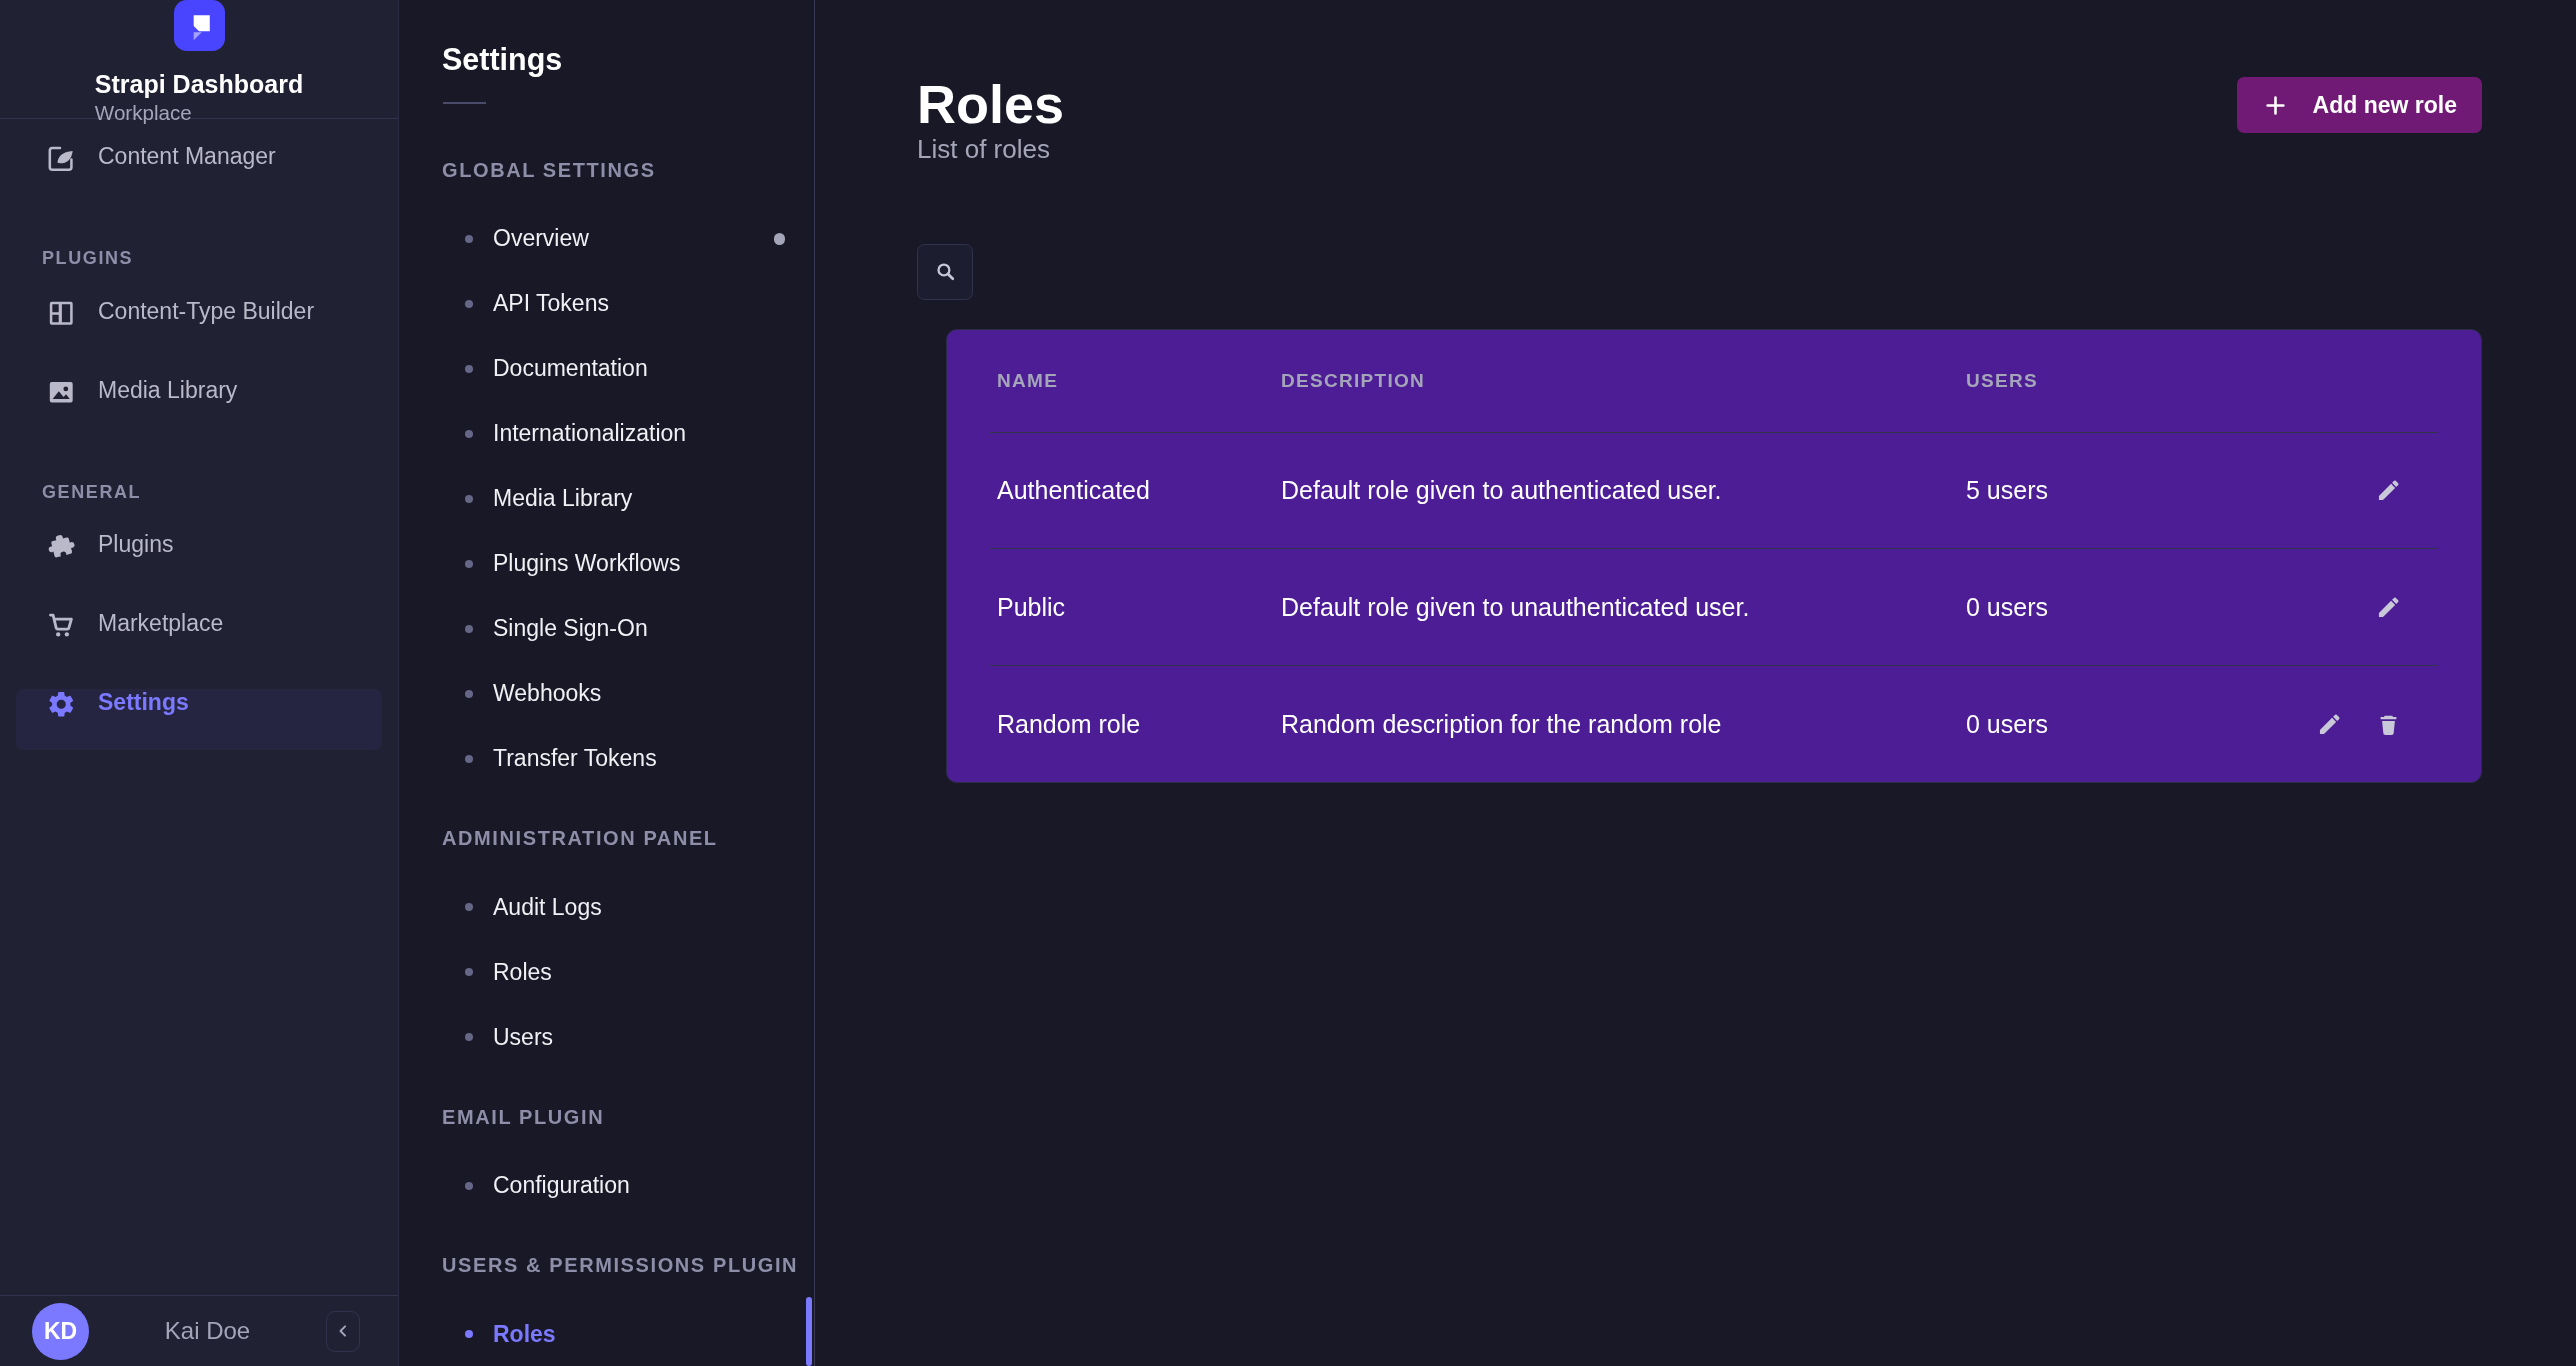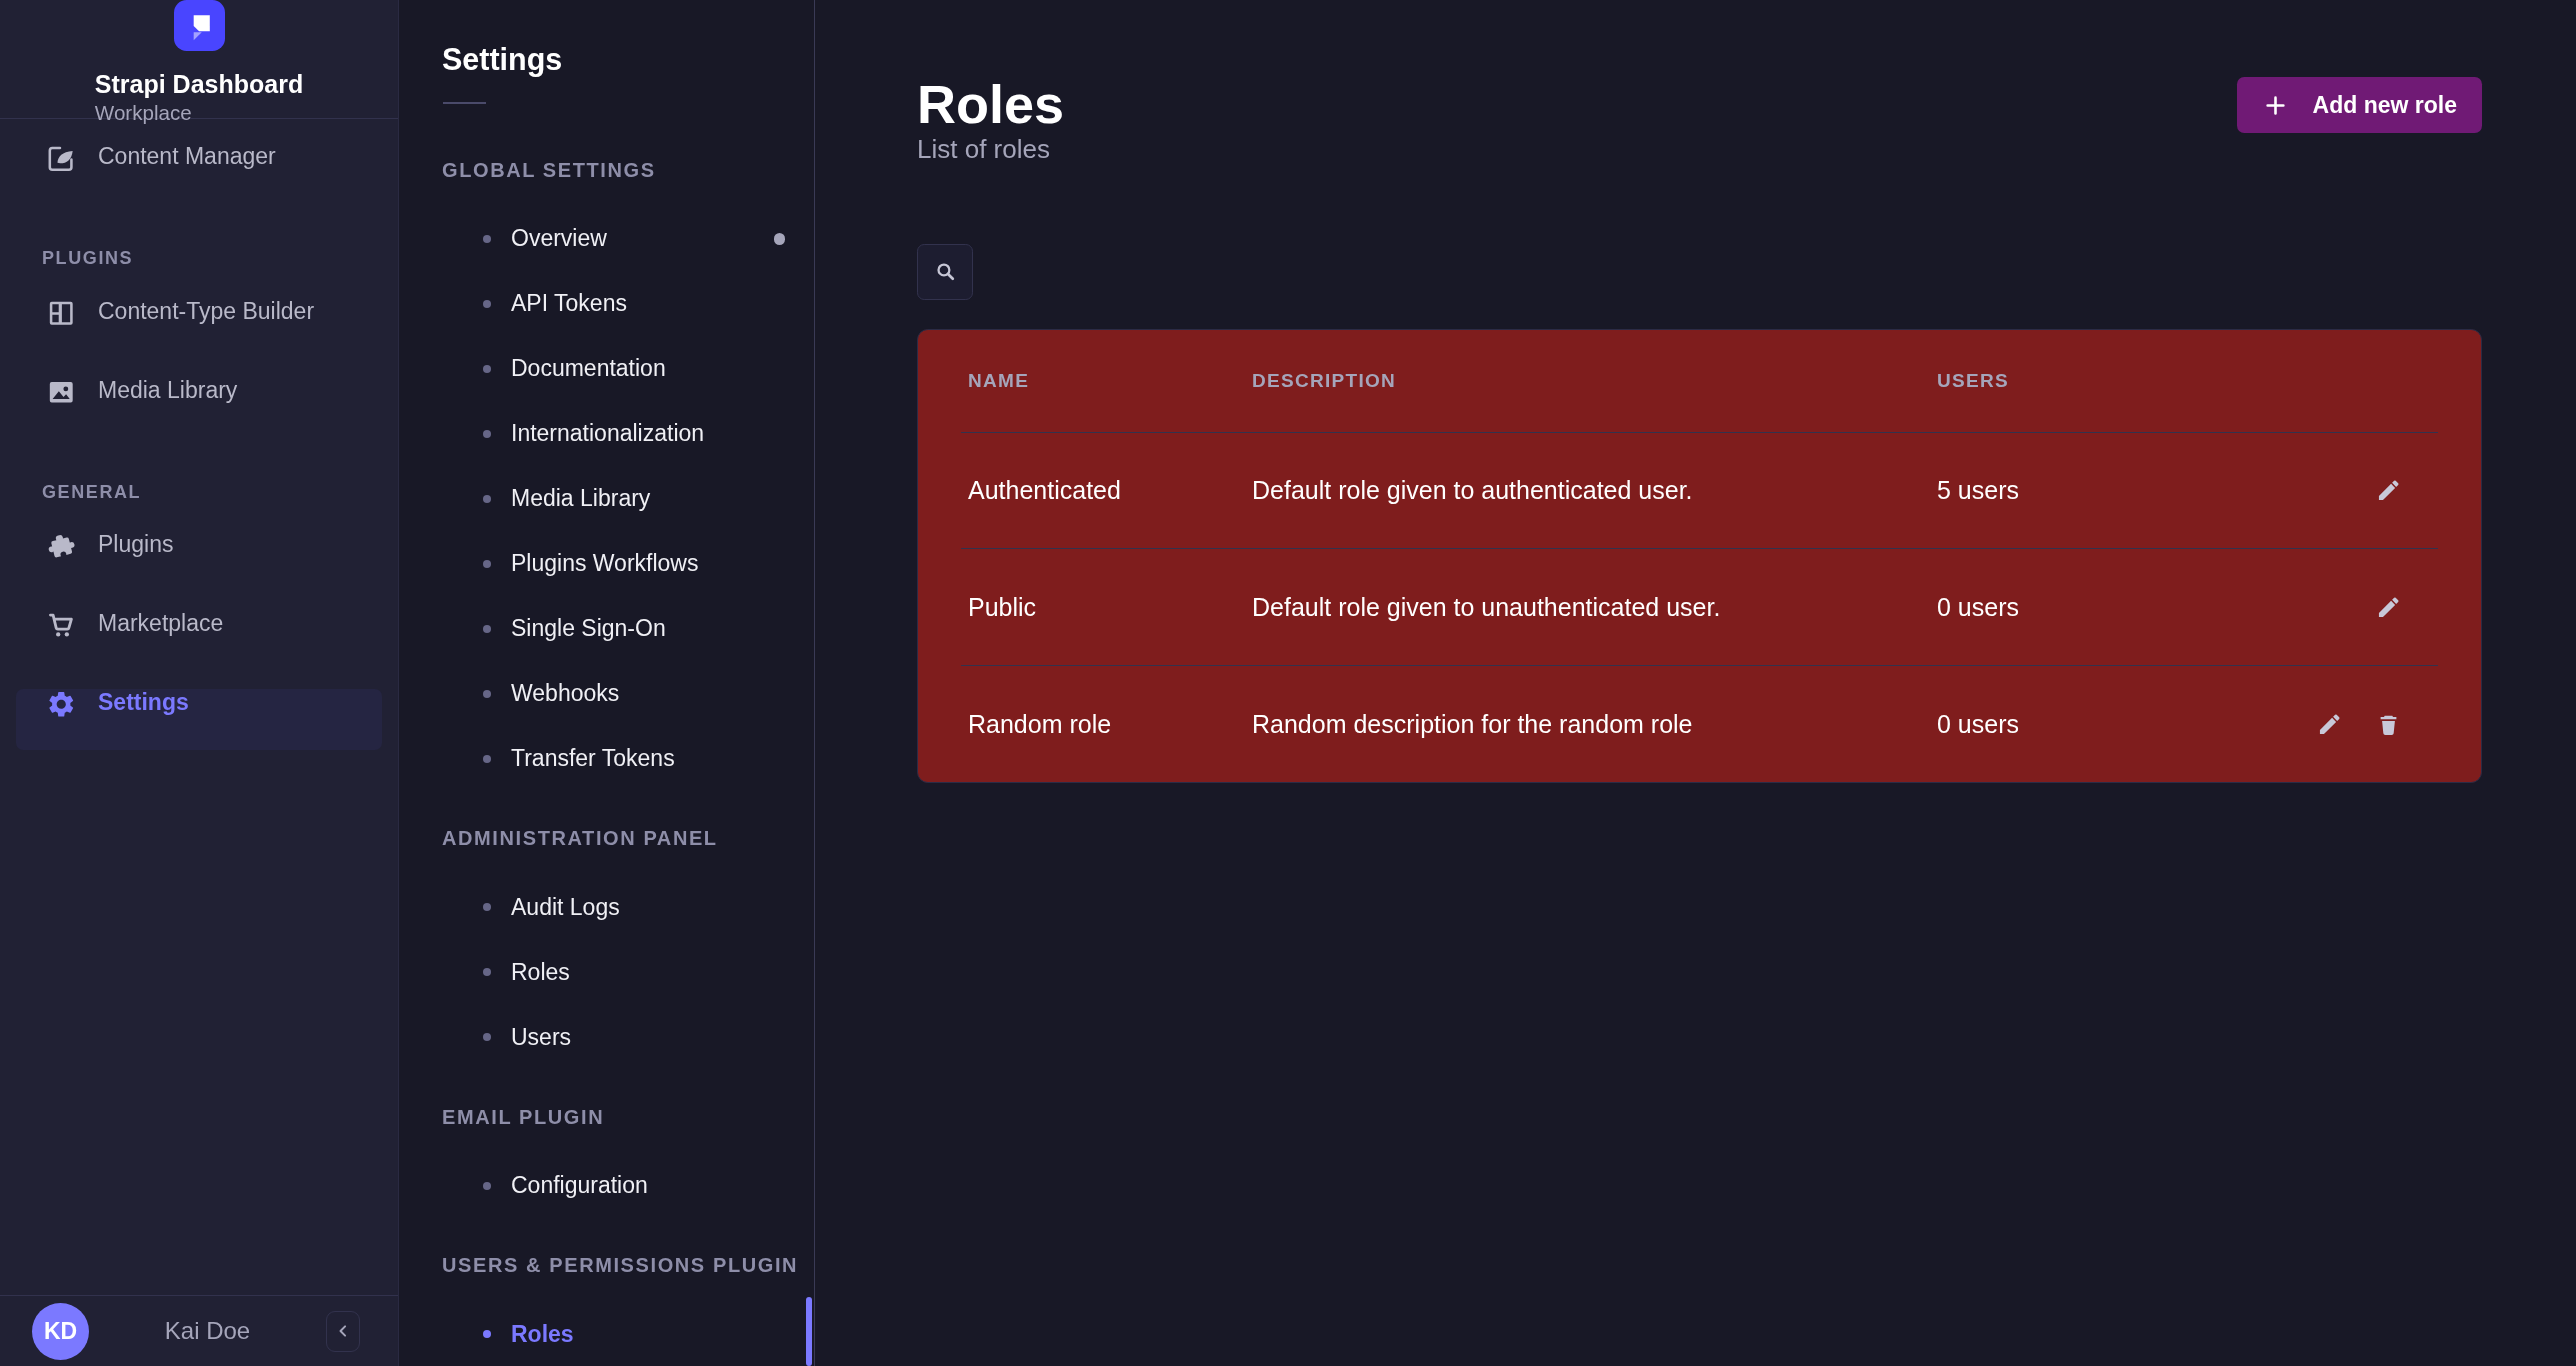--- a/index.html
+++ b/index.html
@@ -75,21 +75,21 @@
     margin:27px 0 0 43px; width:43px; height:1.8px; background:#4a4a6a; border:none;
   }
   .subnav-section.first { margin-top:55px; }
   .subnav-section { margin-top:36px; }
   .subnav-section-label {
     height:21.5px; margin-bottom:26px; padding-left:42px;
     font-size:20px; font-weight:bold; letter-spacing:1.6px; color:#8e8ea9;
   }
   .subnav-item {
     height:65px; display:flex; align-items:center; cursor:pointer;
-    padding-left:83px; padding-right:22.4px;
+    padding-left:65px; padding-right:22.4px;
   }
   .subnav-bullet {
     width:8px; height:8px; border-radius:50%; background:#666687;
     margin-right:20px; flex:0 0 auto;
   }
   .subnav-item-label { font-size:23px; color:#f0f0f5; }
   .subnav-item.active .subnav-bullet { background:#7b79ff; }
   .subnav-item.active .subnav-item-label { color:#7b79ff; font-weight:bold; }
   .notif-dot {
     width:11.7px; height:11.7px; border-radius:50%; background:#a5a5ba;
@@ -112,22 +112,22 @@
     height:56px; padding:0 25px; border-radius:7.2px; border:none;
     background:#701a75; color:#ffffff; font-size:23px; font-weight:bold;
     font-family:inherit; display:flex; align-items:center; gap:24px; cursor:pointer;
   }
   .search-btn {
     margin-top:79px; width:56px; height:56px; border-radius:7.2px;
     border:0.9px solid #32324d; background:#1d1d30;
     display:flex; align-items:center; justify-content:center; cursor:pointer;
   }
   .table-panel {
-    margin-top:29px; background:#7f1d1d; border:0.9px solid #2b2b45;
-    border-radius:10.8px; overflow:hidden;
+    margin-top:29px; background:#4c1d95; border:0.9px solid #2b2b45;
+    border-radius:10.8px; overflow:hidden;margin-left:29px;
   }
   .trow {
     display:grid; grid-template-columns:284px 685px 1fr 135px;
     align-items:center; padding:0 50px; height:116px; cursor:pointer;
   }
   .trow.thead { height:102px; cursor:default; }
   .th {
     font-size:19px; font-weight:bold; letter-spacing:1.3px; color:#a5a5ba;
   }
   .td { font-size:25px; color:#ffffff; }

